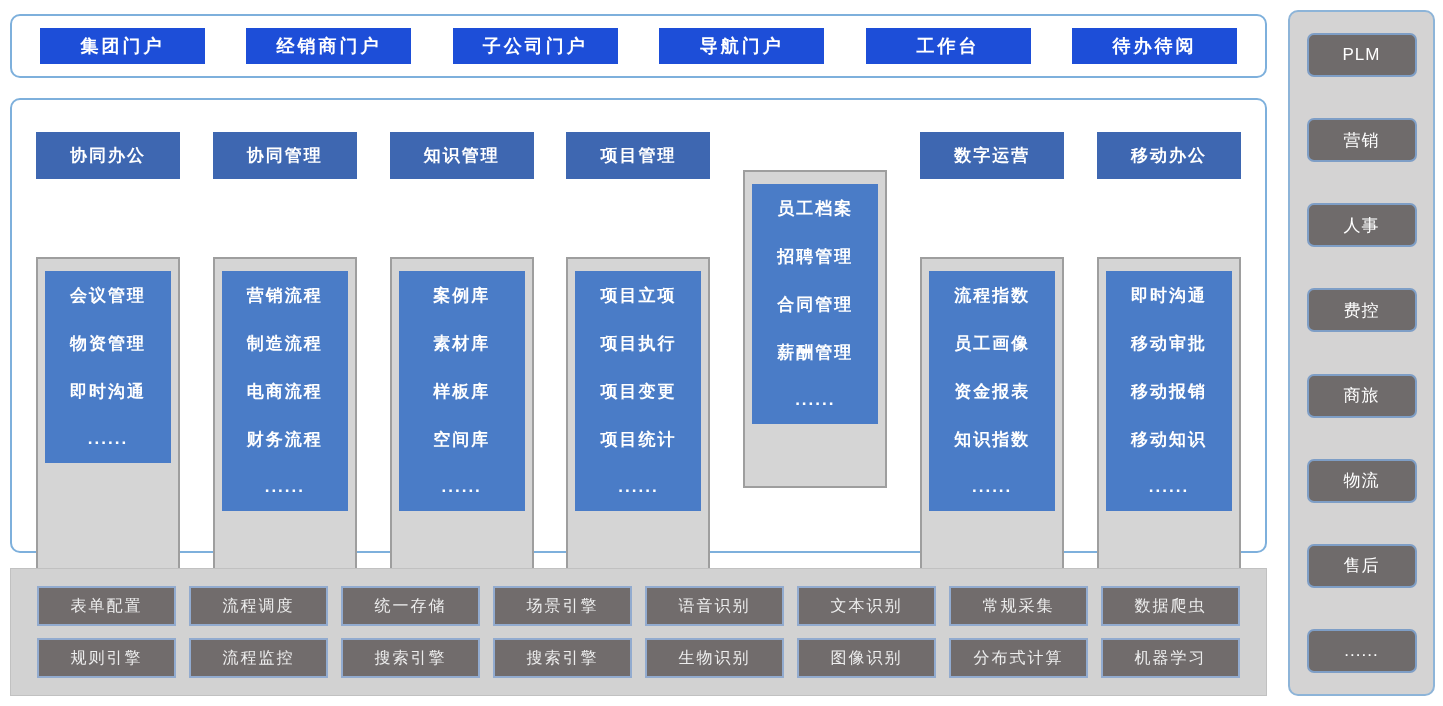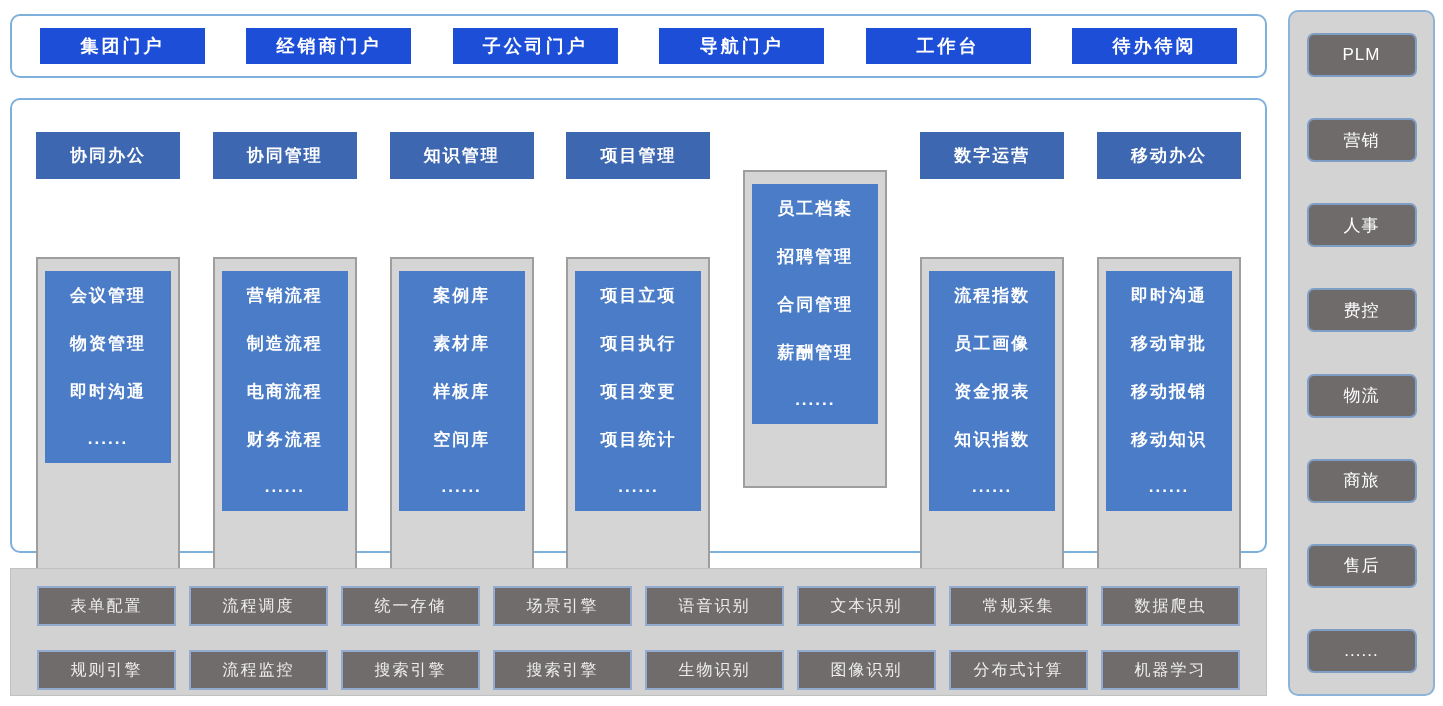--- a/index.html
+++ b/index.html
@@ -44,21 +44,21 @@
   
   .bottom-panel{
     position:absolute;left:10px;top:568px;width:1257px;height:128px;
     box-sizing:border-box;background:#D2D2D2;border:1px solid #C1C1C1;
     display:flex;flex-direction:column;justify-content:center;gap:12px;padding:0 26px;
   }
   .bottom-row{display:flex;justify-content:space-between;}
   .bottom-btn{
     width:139px;height:40px;box-sizing:border-box;
     background:#716C6C;border:2px solid #92ABCF;color:#EDEDED;font-size:16px;
-    letter-spacing:2px;display:flex;align-items:center;justify-content:center;cursor:pointer;margin-top:12px;
+    letter-spacing:2px;display:flex;align-items:center;justify-content:center;cursor:pointer;
   }
   
   .sidebar{
     position:absolute;left:1288px;top:10px;width:147px;height:686px;
     box-sizing:border-box;background:#D4D3D3;border:2px solid #8DB4D8;border-radius:10px;
     display:flex;flex-direction:column;justify-content:space-between;align-items:center;
     padding:21px 0;
   }
   .side-btn{
     width:110px;height:44px;box-sizing:border-box;
@@ -192,17 +192,17 @@
       <div class="bottom-btn">机器学习</div>
     </div>
 </div>
 
 <div class="sidebar">
 
 <div class="side-btn">PLM</div>
     <div class="side-btn">营销</div>
     <div class="side-btn">人事</div>
     <div class="side-btn">费控</div>
+    <div class="side-btn">商旅</div>
     <div class="side-btn">物流</div>
-    <div class="side-btn">商旅</div>
     <div class="side-btn">售后</div>
     <div class="side-btn">......</div>
   </div>
 
 </body></html>

